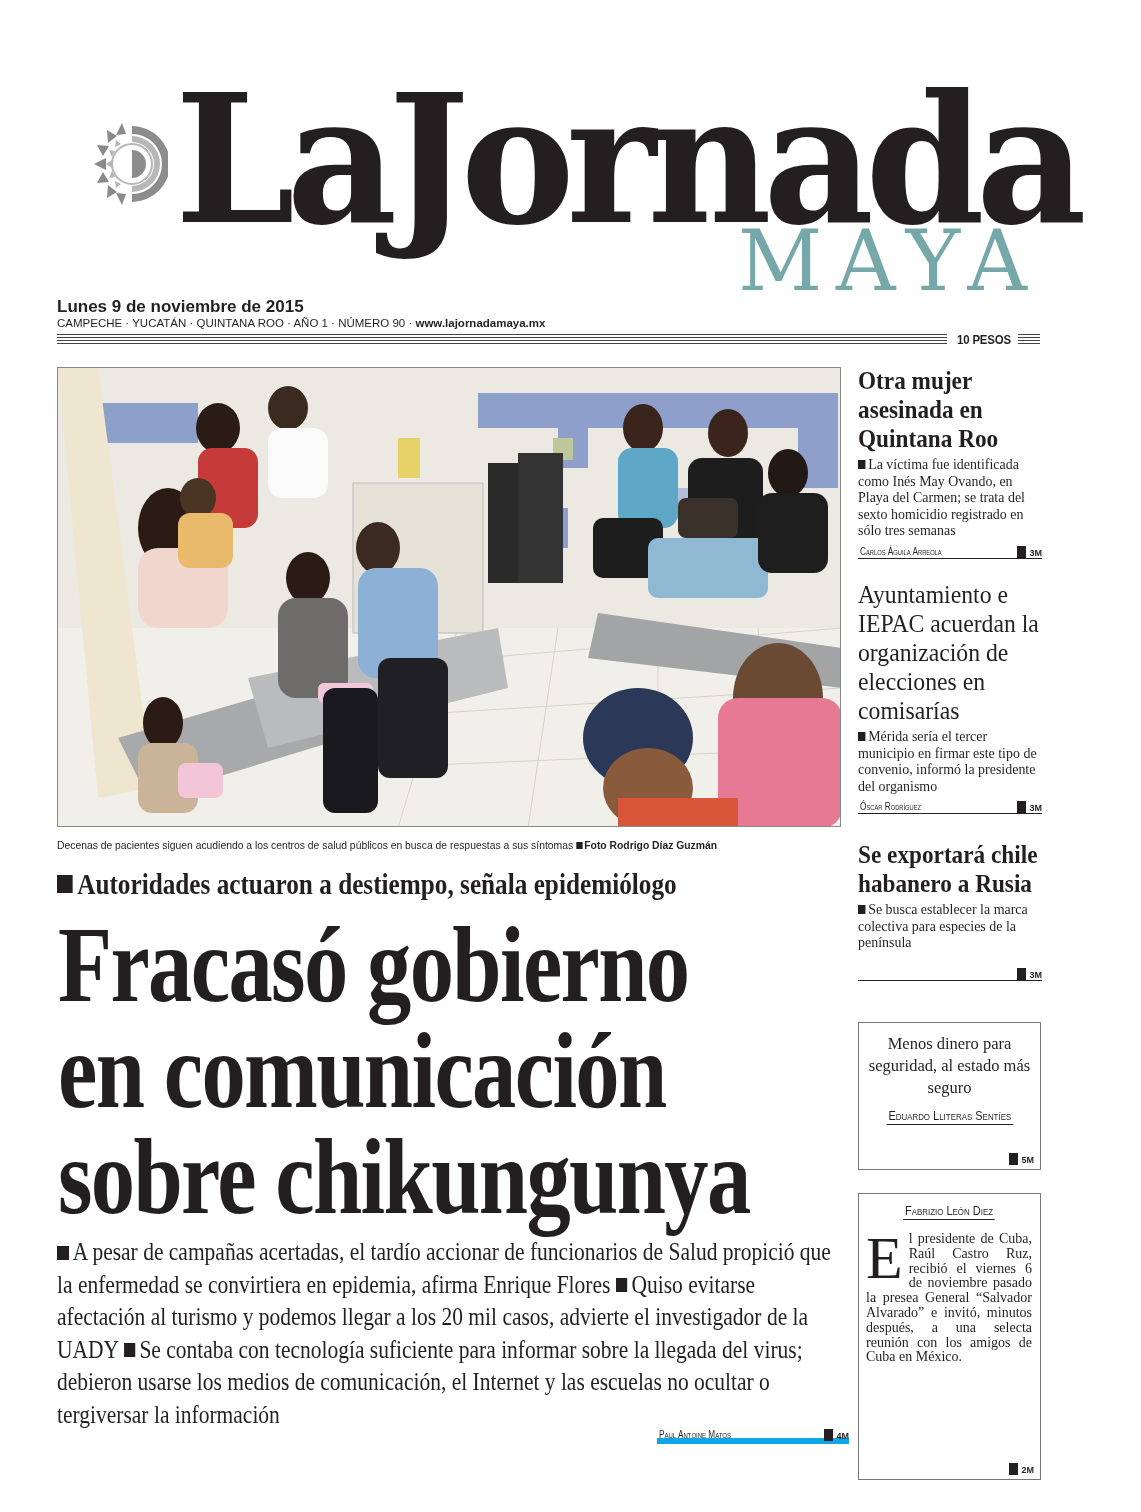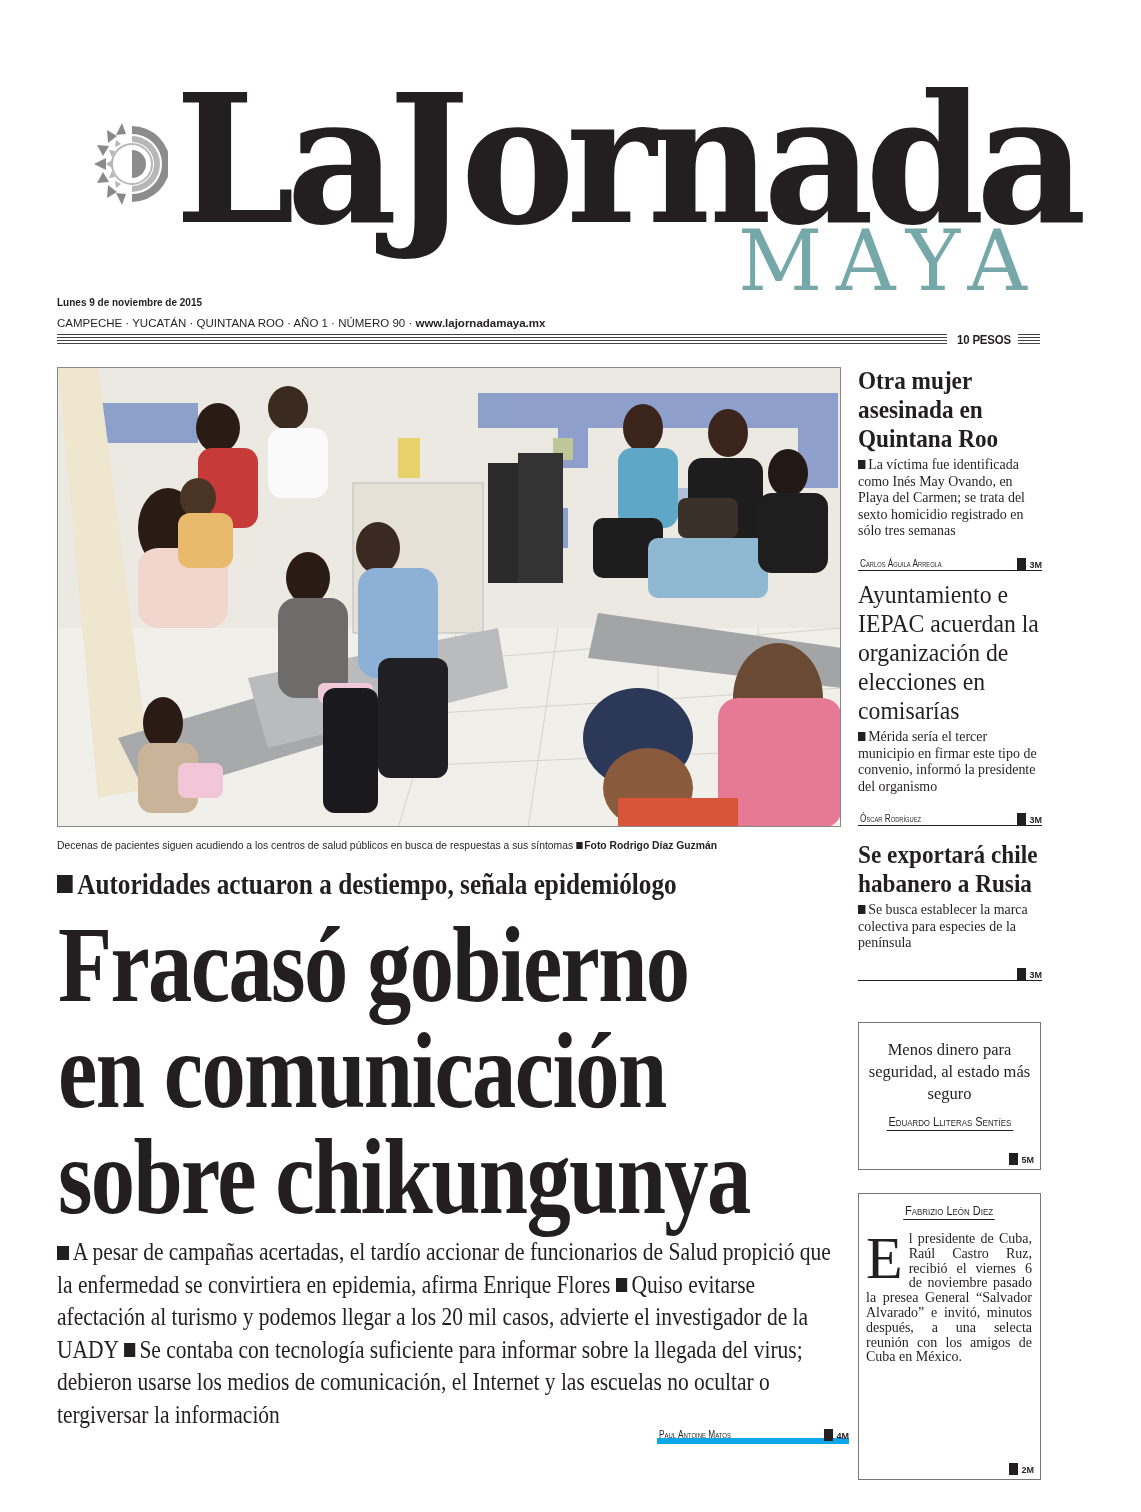--- a/index.html
+++ b/index.html
@@ -18,21 +18,21 @@
     }
     .brand-maya {
       position: absolute; left: 738px; top: 216px;
       font-family: "DejaVu Serif", serif; font-weight: normal;
       font-size: 84px; line-height: 90px; letter-spacing: 14px;
       color: #76a8aa; white-space: nowrap;
       transform: scaleX(0.98); transform-origin: left top;
     }
     .dateline {
       position: absolute; left: 57px; top: 297px;
-      font-family: "Liberation Sans", sans-serif; font-weight: bold; font-size: 10px; color: #231f20;
+      font-family: "Liberation Sans", sans-serif; font-weight: bold; font-size: 17px; color: #231f20;
     }
     .edition-line {
       position: absolute; left: 57px; top: 317px;
       font-family: "Liberation Sans", sans-serif; font-size: 11.5px; color: #231f20; white-space: nowrap;
     }
     .edition-line .url { font-weight: bold; text-align: right; }
     .rule-band { position: absolute; top: 334px; height: 14px; }
     .rule-band.left { left: 57px; width: 890px; }
     .rule-band.right { left: 1018px; width: 22px; }
     .rule-band span { display: block; height: 1px; background: #444; margin-bottom: 2px; }
@@ -94,35 +94,35 @@
       font-family: "Liberation Serif", serif; font-weight: bold; font-size: 25px; line-height: 29px;
       color: #231f20; transform: scaleX(0.93); transform-origin: left top; width: 200px;
     }
     .side-title.regular { font-weight: normal; font-size: 25.5px; }
     .side-summary {
       margin-top: 3px;
       font-family: "Liberation Serif", serif; font-size: 15px; line-height: 16.5px; color: #231f20;
       transform: scaleX(0.93); transform-origin: left top; width: 196px;
     }
     .side-summary .bullet { width: 0.55em; height: 0.55em; }
-    .side-byline { position: relative; height: 16px; margin-top: 16px; border-bottom: 1px solid #231f20; }
+    .side-byline { position: relative; height: 16px; margin-top: 4px; border-bottom: 1px solid #231f20; }
     .side-byline .byline-name { font-size: 11.5px; transform: scaleX(0.72); }
 
     .story-1 { top: 366px; }
     .story-2 { top: 580px; }
     .story-3 { top: 840px; }
 
     .column-box {
       position: absolute; left: 858px; width: 183px;
       border: 1px solid #777; background: #fff;
     }
     .box-1 { top: 1022px; height: 148px; }
     .box-2 { top: 1193px; height: 287px; }
     .box-title {
-      text-align: center; margin-top: 16px;
+      text-align: center; margin-top: 10px;
       font-family: "Liberation Serif", serif; font-size: 16.5px; line-height: 22px; color: #231f20;
     }
     .box-author {
       margin: 10px auto 0; width: fit-content; padding: 0 2px 1px;
       border-bottom: 1px solid #231f20;
       font-family: "Liberation Sans", sans-serif; font-size: 12.5px; font-variant: small-caps;
       color: #231f20; transform: scaleX(0.88); white-space: nowrap;
     }
     .box-ref { position: absolute; right: 6px; bottom: 4px; font-family: "Liberation Sans", sans-serif; font-weight: bold; font-size: 9px; color: #231f20; }
     .box-ref .sq { display: inline-block; width: 9px; height: 12px; background: #231f20; vertical-align: -2px; margin-right: 3px; }

